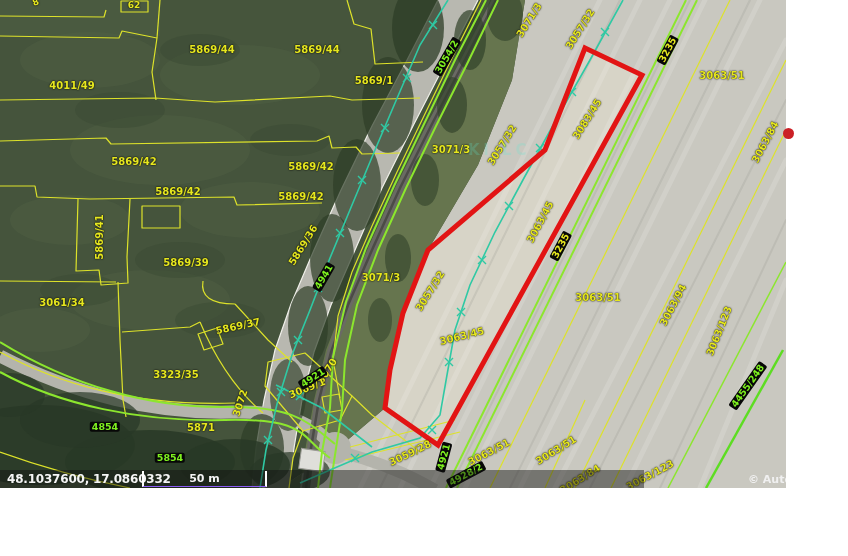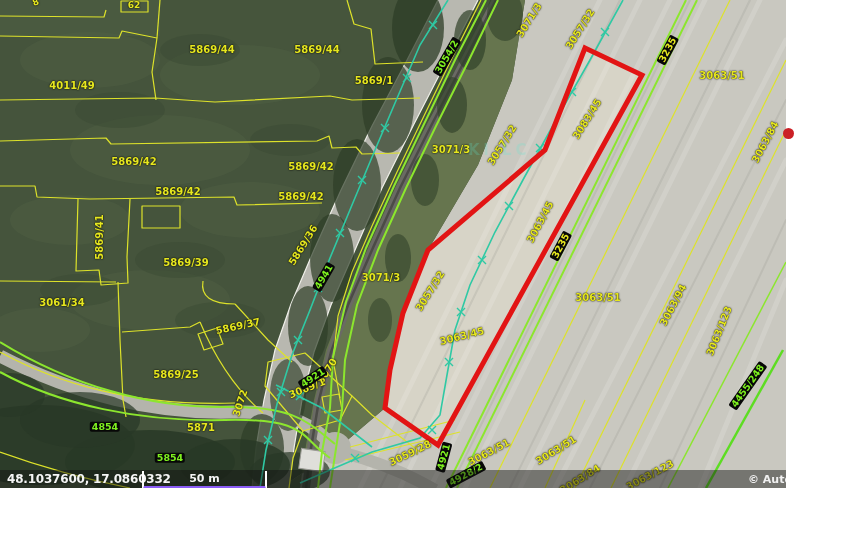--- a/index.html
+++ b/index.html
@@ -7,24 +7,24 @@
         font-family:"DejaVu Sans",sans-serif;}
   .map{position:absolute;left:0;top:0;width:786px;height:488px;overflow:hidden;background:#45543c;}
   .map svg{position:absolute;left:0;top:0;}
   .labels{position:absolute;left:0;top:0;width:786px;height:488px;pointer-events:none;}
   .lbl{position:absolute;white-space:nowrap;font-size:10px;font-weight:600;line-height:1.1;}
   .lbl.yellow{color:#e6e71f;text-shadow:0 0 2px rgba(0,0,0,.85),0 0 1px rgba(0,0,0,.9);}
   .lbl.black-green{color:#7ef01f;background:#070707;padding:0 2px;border-radius:2px;font-size:9.5px;font-weight:700;}
   .lbl.black-yellow{color:#e6e71f;background:#070707;padding:0 2px;border-radius:2px;font-size:9.5px;font-weight:700;}
   .watermark{position:absolute;left:468px;top:141px;color:#5eead4;opacity:.22;font-size:15px;
              letter-spacing:4px;font-weight:700;pointer-events:none;}
-  .statusbar{position:absolute;left:0;top:470px;width:786px;height:18px;background:rgba(15,15,15,.45);}
+  .statusbar{position:absolute;left:0;top:470px;width:644px;height:18px;background:rgba(15,15,15,.45);}
   .coords{position:absolute;left:7px;top:2px;color:#f5f5f5;font-size:12px;font-weight:700;letter-spacing:-.2px;}
   .scalebar{position:absolute;left:142px;top:1px;width:121px;height:15px;
-            border-left:2px solid #fff;border-right:2px solid #fff;border-bottom:5px solid #8b5cf6;}
+            border-left:2px solid #fff;border-right:2px solid #fff;border-bottom:1px solid #8b5cf6;}
   .scale-label{position:absolute;left:0;right:0;top:1px;text-align:center;color:#f5f5f5;font-size:11px;font-weight:700;}
   .copyright{position:absolute;left:748px;top:3px;color:#f0f0f0;font-size:11px;font-weight:700;white-space:nowrap;}
   .marker-dot{position:absolute;left:783px;top:128px;width:11px;height:11px;border-radius:50%;background:#cb2026;}
 </style>
 </head>
 <body>
 
 <div class="page">
   <div class="map">
     <svg width="786" height="488" viewBox="0 0 786 488">
@@ -198,21 +198,21 @@
         <div class="lbl yellow" style="left: 374px; top: 80px; transform: translate(-50%, -50%) rotate(0deg);">5869/1</div>
         <div class="lbl yellow" style="left: 134px; top: 161px; transform: translate(-50%, -50%) rotate(0deg);">5869/42</div>
         <div class="lbl yellow" style="left: 311px; top: 166px; transform: translate(-50%, -50%) rotate(0deg);">5869/42</div>
         <div class="lbl yellow" style="left: 178px; top: 191px; transform: translate(-50%, -50%) rotate(0deg);">5869/42</div>
         <div class="lbl yellow" style="left: 301px; top: 196px; transform: translate(-50%, -50%) rotate(0deg);">5869/42</div>
         <div class="lbl yellow" style="left: 99px; top: 237px; transform: translate(-50%, -50%) rotate(-90deg);">5869/41</div>
         <div class="lbl yellow" style="left: 186px; top: 262px; transform: translate(-50%, -50%) rotate(0deg);">5869/39</div>
         <div class="lbl yellow" style="left: 303px; top: 245px; transform: translate(-50%, -50%) rotate(-58deg);">5869/36</div>
         <div class="lbl yellow" style="left: 62px; top: 302px; transform: translate(-50%, -50%) rotate(0deg);">3061/34</div>
         <div class="lbl yellow" style="left: 238px; top: 326px; transform: translate(-50%, -50%) rotate(-12deg);">5869/37</div>
-        <div class="lbl yellow" style="left: 176px; top: 374px; transform: translate(-50%, -50%) rotate(0deg);">5869/25</div>
+        <div class="lbl yellow" style="left: 176px; top: 374px; transform: translate(-50%, -50%) rotate(0deg);">3323/35</div>
         <div class="lbl yellow" style="left: 201px; top: 427px; transform: translate(-50%, -50%) rotate(0deg);">5871</div>
         <div class="lbl yellow" style="left: 240px; top: 403px; transform: translate(-50%, -50%) rotate(-72deg);">3072</div>
         <div class="lbl yellow" style="left: 327px; top: 371px; transform: translate(-50%, -50%) rotate(-58deg);">3070</div>
         <div class="lbl yellow" style="left: 307px; top: 388px; transform: translate(-50%, -50%) rotate(-22deg);">3069/1</div>
         <div class="lbl yellow" style="left: 381px; top: 277px; transform: translate(-50%, -50%) rotate(0deg);">3071/3</div>
         <div class="lbl yellow" style="left: 451px; top: 149px; transform: translate(-50%, -50%) rotate(0deg);">3071/3</div>
         <div class="lbl yellow" style="left: 529px; top: 20px; transform: translate(-50%, -50%) rotate(-58deg);">3071/3</div>
         <div class="lbl yellow" style="left: 430px; top: 291px; transform: translate(-50%, -50%) rotate(-58deg);">3057/32</div>
         <div class="lbl yellow" style="left: 502px; top: 145px; transform: translate(-50%, -50%) rotate(-58deg);">3057/32</div>
         <div class="lbl yellow" style="left: 580px; top: 29px; transform: translate(-50%, -50%) rotate(-58deg);">3057/32</div>

